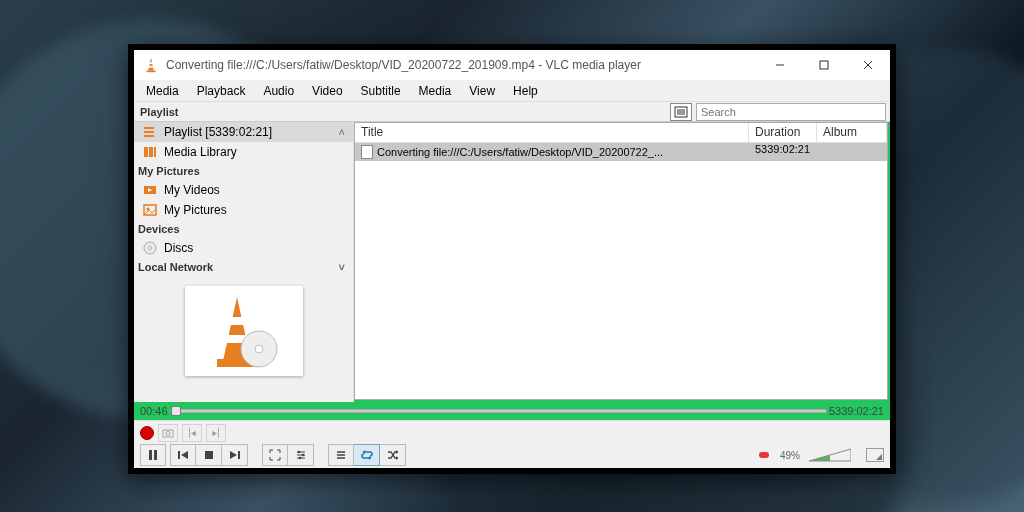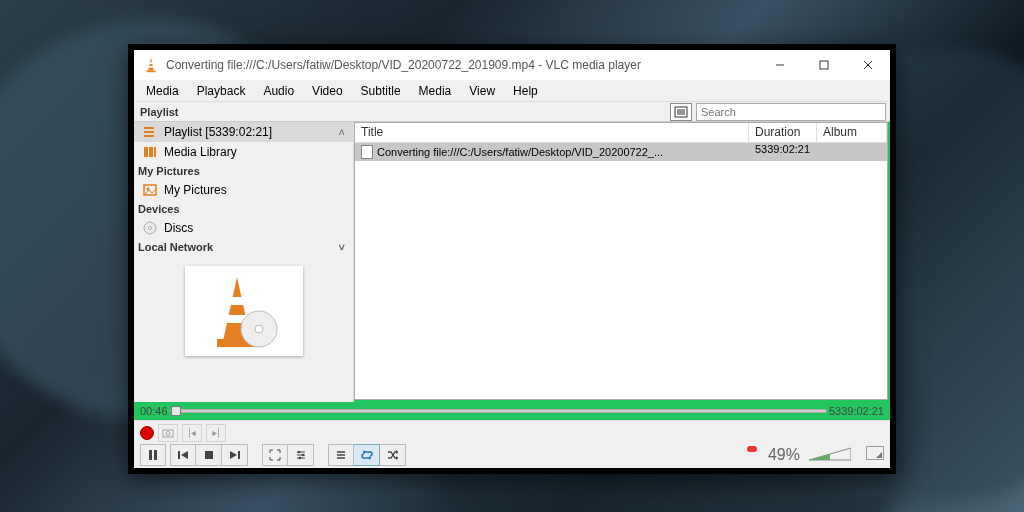--- a/index.html
+++ b/index.html
@@ -91,21 +91,21 @@
 
   .controls { height:48px; background:#f0f0f0; padding:2px 6px; display:flex; flex-direction:column; gap:2px; border-top:1px solid #ddd;}
   .ctrl-row { display:flex; align-items:center; gap:4px; height:22px;}
   .rec-btn { width:14px;height:14px; background:#d00; border-radius:50%; border:1px solid #900;}
   .tiny-btn { width:20px; height:18px; border:1px solid #bbb; background:#efefef; display:flex; align-items:center; justify-content:center; font-size:10px; color:#555; opacity:0.55;}
   .ctrl-group { display:flex; gap:0; }
   .ctrl-btn { width:26px; height:22px; border:1px solid #bbb; background:#efefef; display:flex; align-items:center; justify-content:center; color:#444;}
   .ctrl-btn + .ctrl-btn { border-left:none; }
   .ctrl-btn.active { background:#d8e8f5; border-color:#7aa; }
   .ctrl-spacer { width:6px; }
-  .vol-area { margin-left:auto; display:flex; gap:9px; font-size:16px; color:#666;}
+  .vol-area { margin-left:auto; display:flex; align-items:center; gap:9px; font-size:10px; color:#666;}
   .vol-tri { width:42px; height:16px; position:relative; }
   .vol-tri svg { width:100%; height:100%; }
   .led { width:10px;height:6px;background:#e33;border-radius:3px; margin-right:2px;}
   .full-btn { width:18px; height:14px; border:1px solid #999; margin-left:6px; position:relative;}
   .full-btn::after{content:"";position:absolute;right:1px;bottom:1px;width:0;height:0;border-left:6px solid transparent;border-bottom:6px solid #777;}
 
   .cone-svg { width:100%;height:100%; }
 </style>
 </head>
 <body>
@@ -191,20 +191,27 @@
                 <rect x="7" y="3" width="4" height="10" fill="#e67e22"></rect>
                 <rect x="12" y="3" width="2" height="10" fill="#e67e22"></rect>
               </svg></span>
           <span>Media Library</span>
         </div>
         <div class="side-row header">
           <span>My Pictures</span>
         </div>
         <div class="side-row">
           <span class="side-icon"><svg width="16" height="16">
+                <rect x="2" y="4" width="12" height="8" fill="#e67e22"></rect>
+                <polygon points="6,6 6,10 10,8" fill="#fff"></polygon>
+              </svg></span>
+          <span>My Videos</span>
+        </div>
+        <div class="side-row">
+          <span class="side-icon"><svg width="16" height="16">
                 <rect x="2" y="3" width="12" height="10" fill="none" stroke="#e67e22" stroke-width="1.5"></rect>
                 <circle cx="6" cy="7" r="1.5" fill="#e67e22"></circle>
                 <polyline points="3,12 7,8 10,11 14,7" fill="none" stroke="#e67e22"></polyline>
               </svg></span>
           <span>My Pictures</span>
         </div>
         <div class="side-row header">
           <span>Devices</span>
         </div>
         <div class="side-row">

